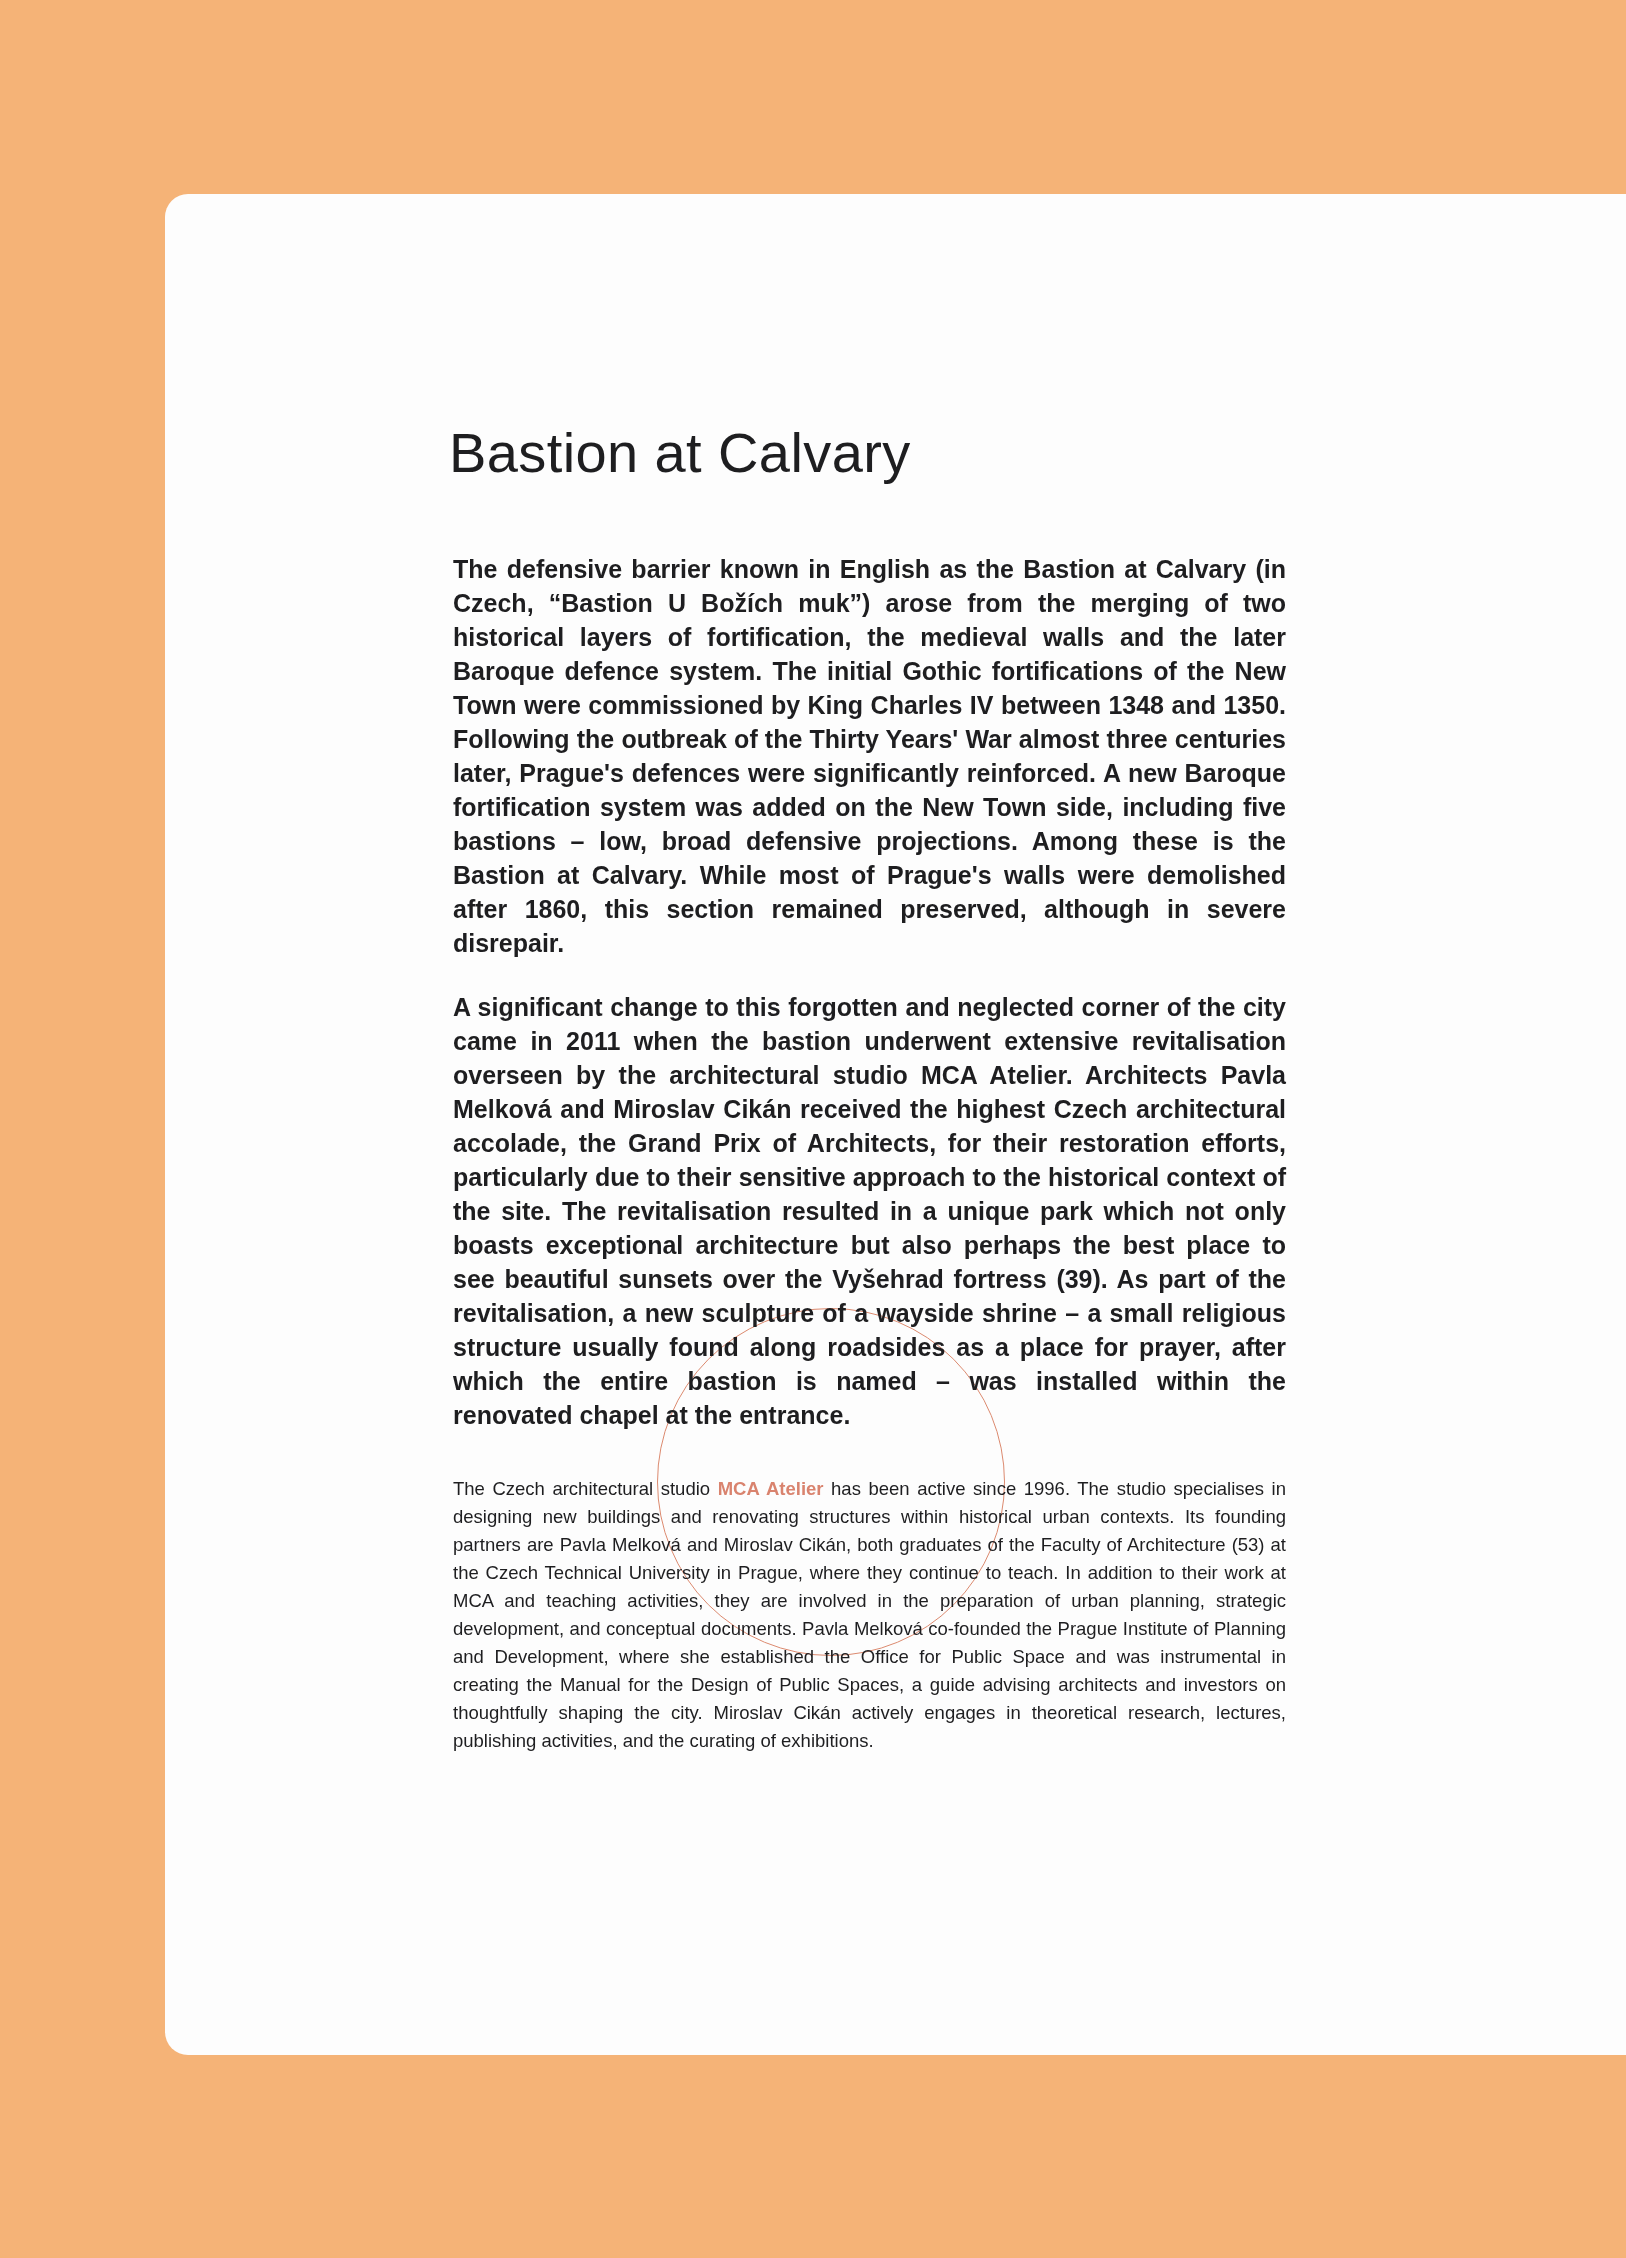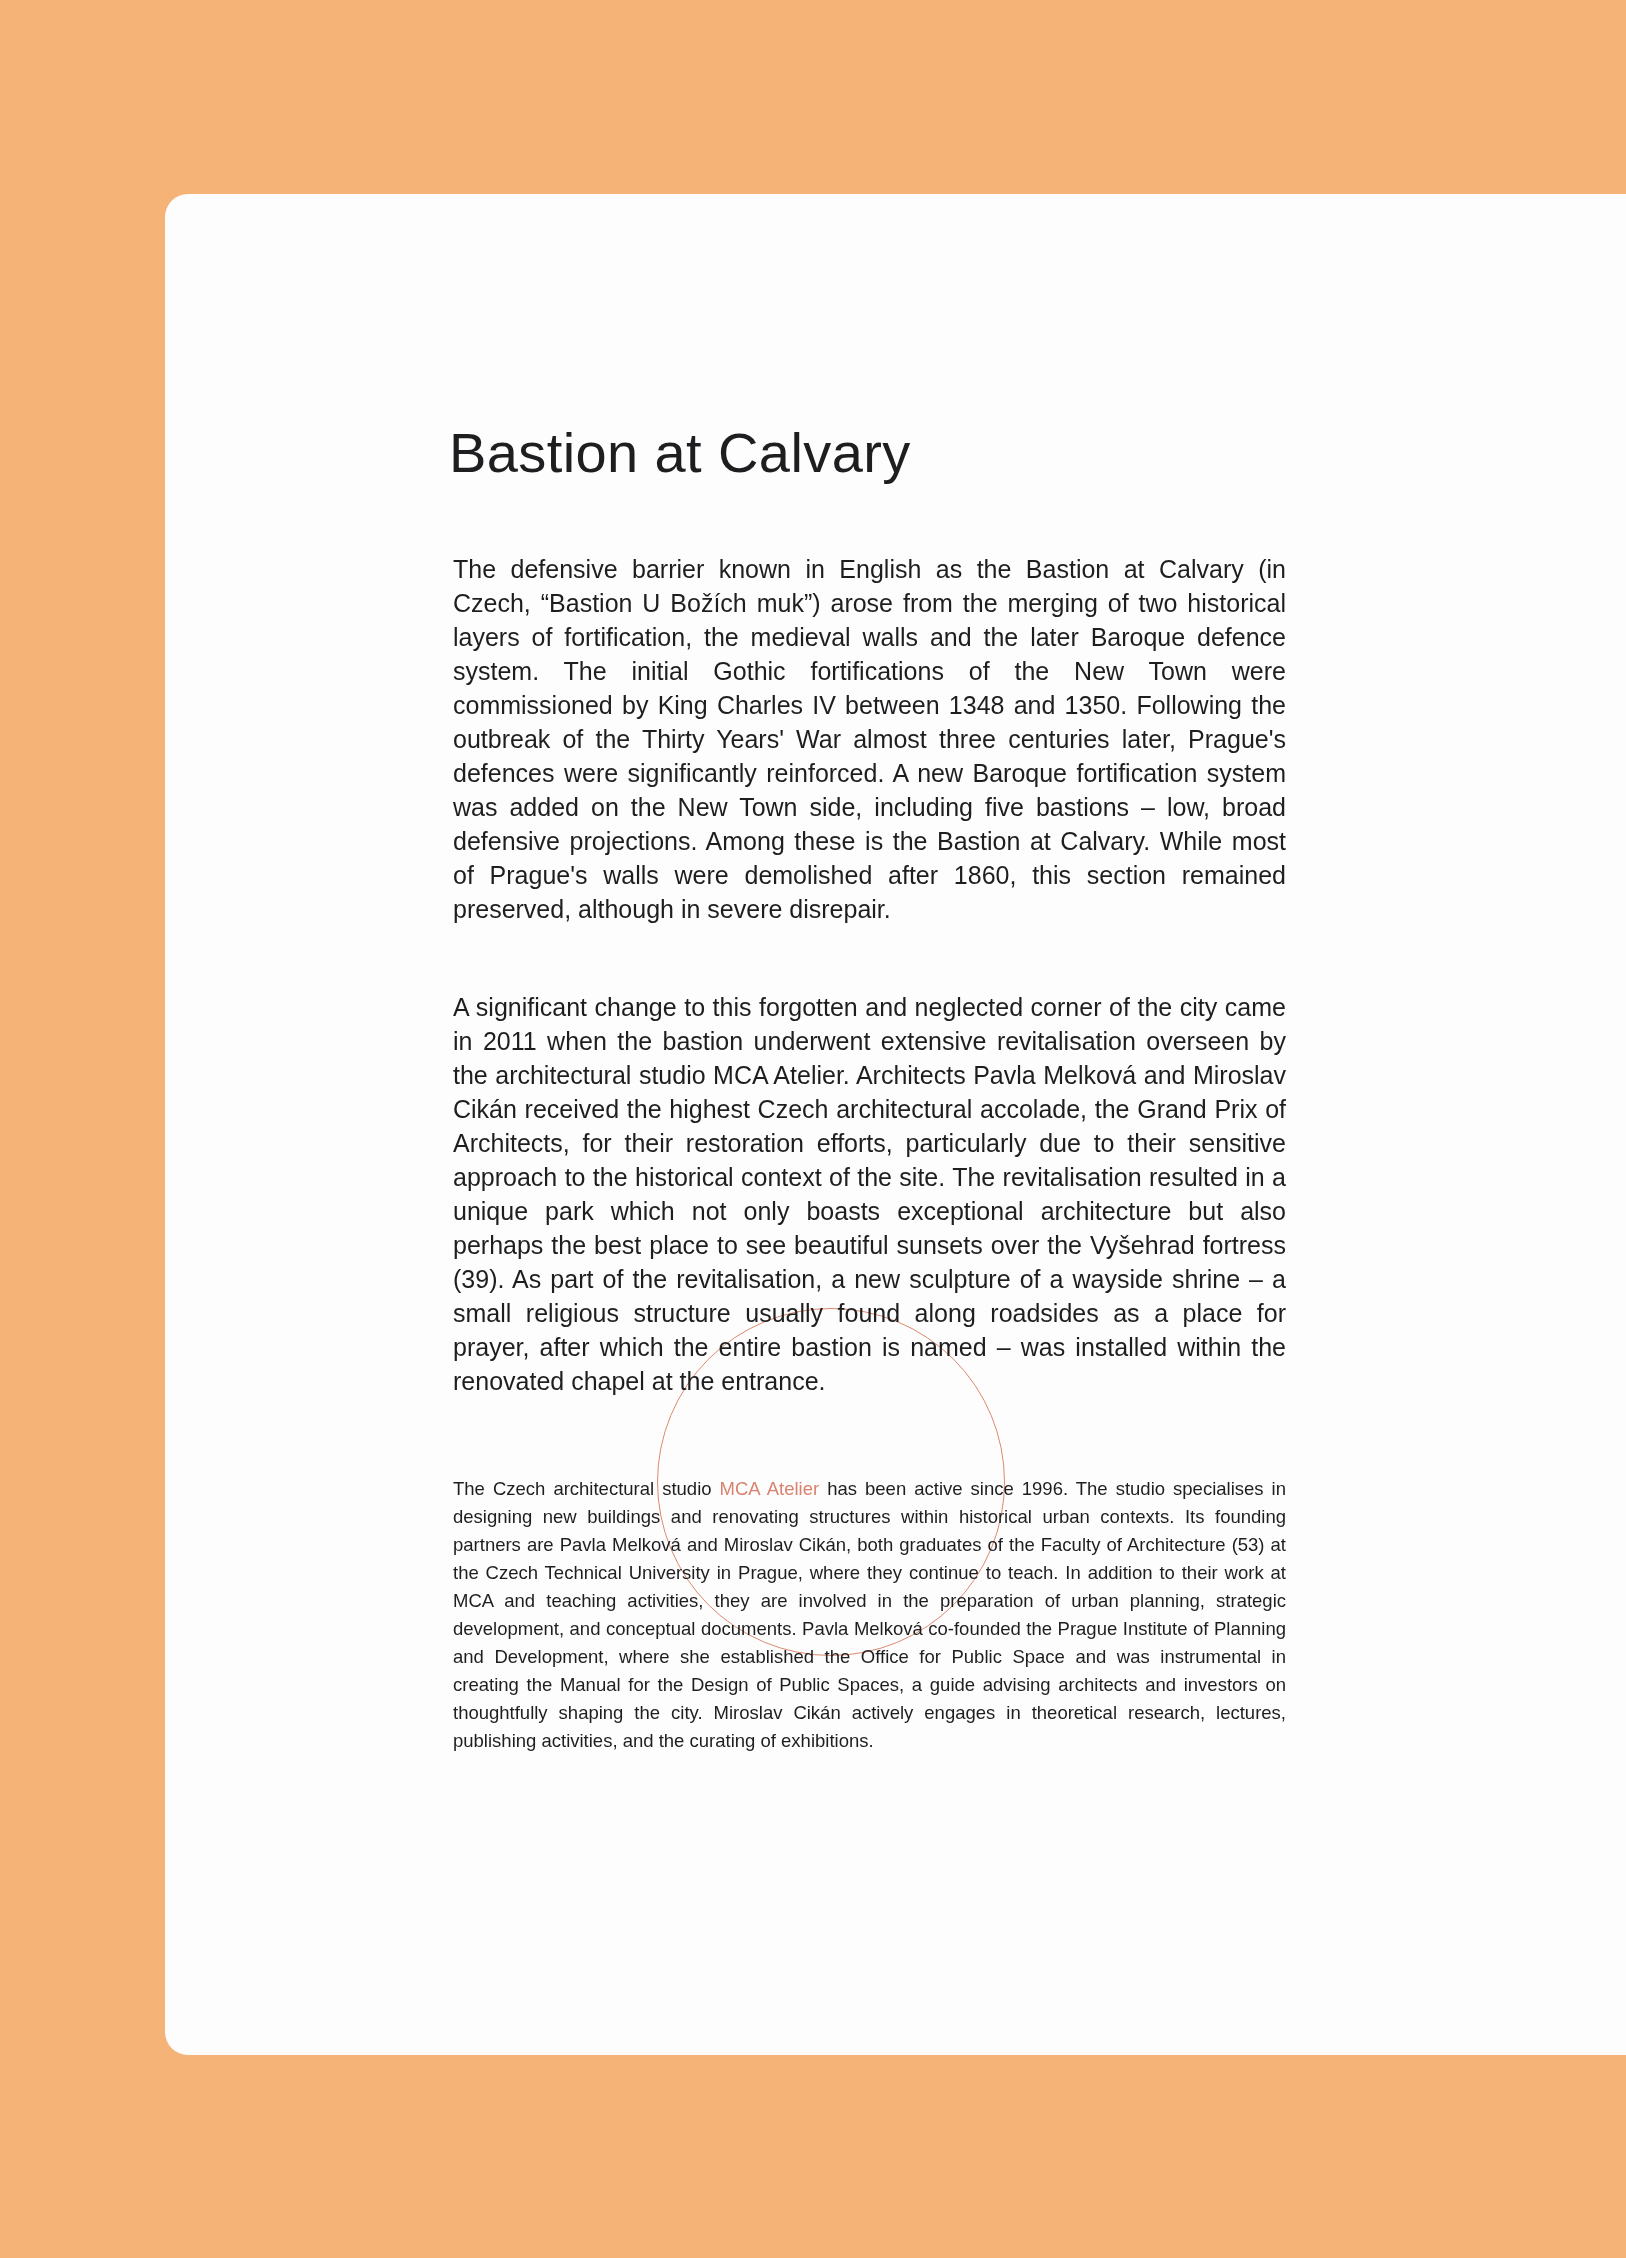--- a/index.html
+++ b/index.html
@@ -52,38 +52,39 @@
   .bodytext {
     position: absolute;
     left: 288px;
     width: 833px;
     margin: 0;
     font-size: 25px;
     line-height: 34px;
     color: var(--text, #1e1e20);
     text-align: justify;
     z-index: 2;
+    font-weight: bold;
   }
   .p1 { top: 358px; }
   .p2 { top: 796px; }
   .footnote {
     position: absolute;
     left: 288px;
     top: 1281px;
     width: 833px;
     margin: 0;
     font-size: 18.5px;
     line-height: 28px;
     color: var(--text, #1e1e20);
     text-align: justify;
     z-index: 2;
   }
   .accent {
     color: var(--accent, #d9836e);
-    font-weight: 400;
+    font-weight: 700;
     margin-top: 24px;
   }
 </style>
 </head>
 <body>
 
 <div class="page">
   <div class="card">
     <div class="circle-outline"></div>
     <h1 class="title">Bastion at Calvary</h1>

